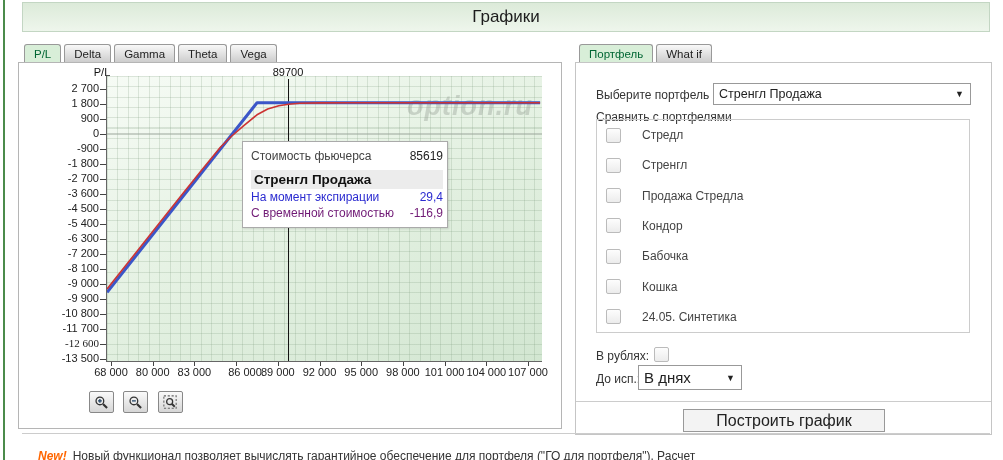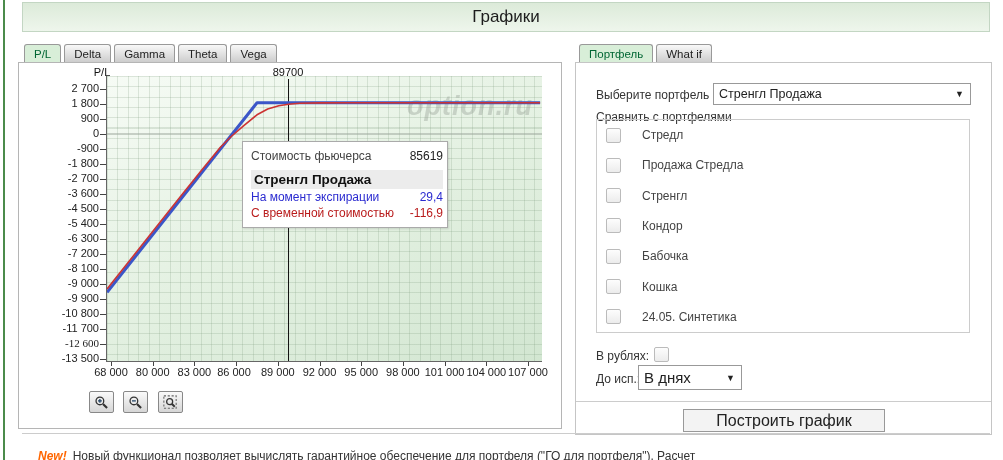--- a/index.html
+++ b/index.html
@@ -40,21 +40,21 @@
   .xtick-mark{position:absolute;width:1px;height:4px;background:#444;top:299px;}
   
   .tooltip{position:absolute;left:135px;top:65px;width:192px;z-index:3;
     background:#fff;border:1px solid #aaa;box-shadow:1px 1px 2px rgba(0,0,0,0.12);
     padding:6px 4px 6px 8px;font-size:12px;color:#444;}
   .tt-row{display:flex;justify-content:space-between;line-height:16px;}
   .tt-row .val{color:#222;}
   .tt-title{margin-top:6px;background:#ececec;font-weight:bold;font-size:13.5px;color:#111;
     padding:1px 3px;line-height:17px;}
   .tt-blue{color:#2b2bd0;}
-  .tt-red{color:#b91c1c;}
+  .tt-red{color:#701a75;}
   
   .zoom-toolbar{position:absolute;left:70px;top:328px;}
   .zbtn{display:inline-block;width:25px;height:22px;margin-right:5px;text-align:center;
     border:1px solid #888;border-radius:2px;background:linear-gradient(to bottom,#fafafa,#d6d6d6);
     padding:0;cursor:pointer;vertical-align:top;}
   .zbtn svg{margin-top:3px;}
   
   .lbl{position:absolute;color:#333;}
   .select{position:absolute;background:#fff;border:1px solid #999;cursor:pointer;
     display:flex;align-items:center;justify-content:space-between;color:#222;}
@@ -128,21 +128,21 @@
       <div class="ytick-label" style="left: 0px; top: 274px; font-family: Liberation Serif, serif;">-12 600</div>
       <div class="ytick-mark" style="left: 81px; top: 281px;"></div>
       <div class="ytick-label" style="left: 0px; top: 289px;">-13 500</div>
       <div class="ytick-mark" style="left: 81px; top: 296px;"></div>
       <div class="xtick-label" style="left: 62px;">68 000</div>
       <div class="xtick-mark" style="left: 92px;"></div>
       <div class="xtick-label" style="left: 103.7px;">80 000</div>
       <div class="xtick-mark" style="left: 133.7px;"></div>
       <div class="xtick-label" style="left: 145.4px;">83 000</div>
       <div class="xtick-mark" style="left: 175.4px;"></div>
-      <div class="xtick-label" style="left: 185px;">86 000</div>
+      <div class="xtick-label" style="left: 196px;">86 000</div>
       <div class="xtick-mark" style="left: 217.1px;"></div>
       <div class="xtick-label" style="left: 228.8px;">89 000</div>
       <div class="xtick-mark" style="left: 258.8px;"></div>
       <div class="xtick-label" style="left: 270.5px;">92 000</div>
       <div class="xtick-mark" style="left: 300.5px;"></div>
       <div class="xtick-label" style="left: 312.2px;">95 000</div>
       <div class="xtick-mark" style="left: 342.2px;"></div>
       <div class="xtick-label" style="left: 353.9px;">98 000</div>
       <div class="xtick-mark" style="left: 383.9px;"></div>
       <div class="xtick-label" style="left: 395.6px;">101 000</div>
@@ -211,25 +211,25 @@
     <span class="arrow">▼</span>
   </div>
   <span class="lbl" style="left:20px;top:47px;">Сравнить с портфелями</span>
   <div class="listbox" id="listbox">
       <div class="cb-row">
         <span class="checkbox"></span>
         <span class="cb-label">Стредл</span>
       </div>
       <div class="cb-row">
         <span class="checkbox"></span>
+        <span class="cb-label">Стренгл</span>
+      </div>
+      <div class="cb-row">
+        <span class="checkbox"></span>
         <span class="cb-label">Продажа Стредла</span>
-      </div>
-      <div class="cb-row">
-        <span class="checkbox"></span>
-        <span class="cb-label">Стренгл</span>
       </div>
       <div class="cb-row">
         <span class="checkbox"></span>
         <span class="cb-label">Кондор</span>
       </div>
       <div class="cb-row">
         <span class="checkbox"></span>
         <span class="cb-label">Бабочка</span>
       </div>
       <div class="cb-row">

